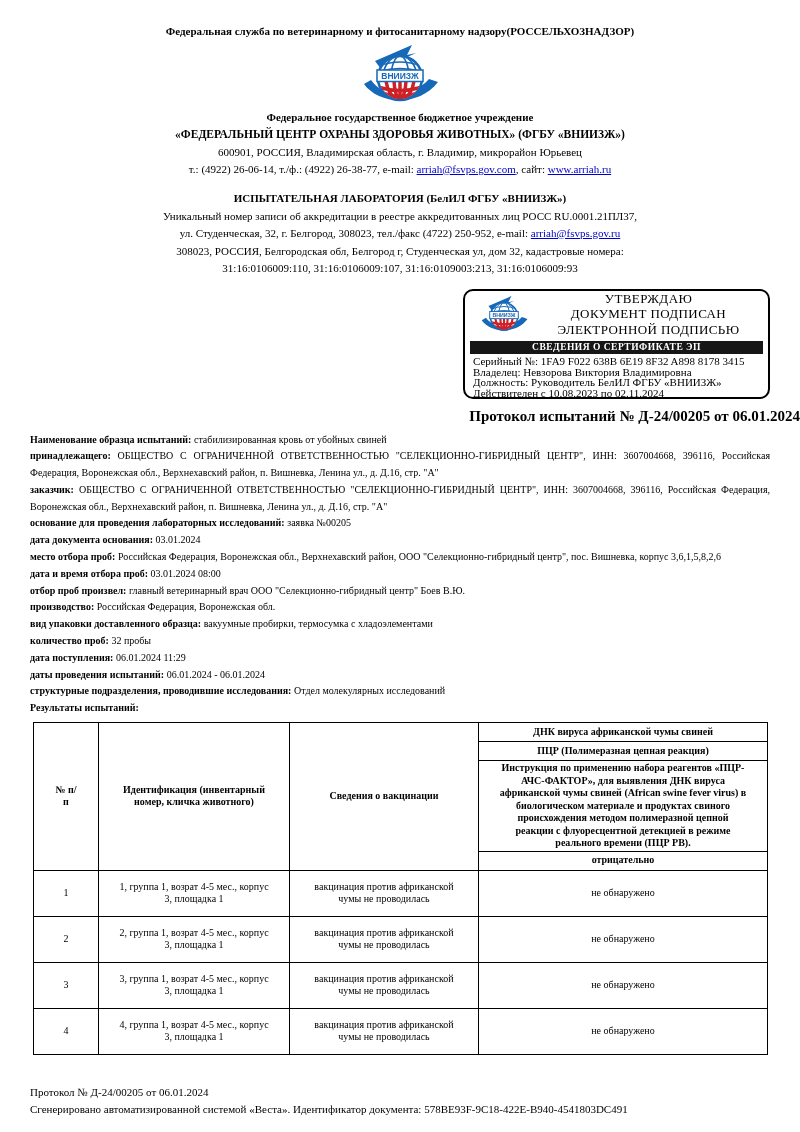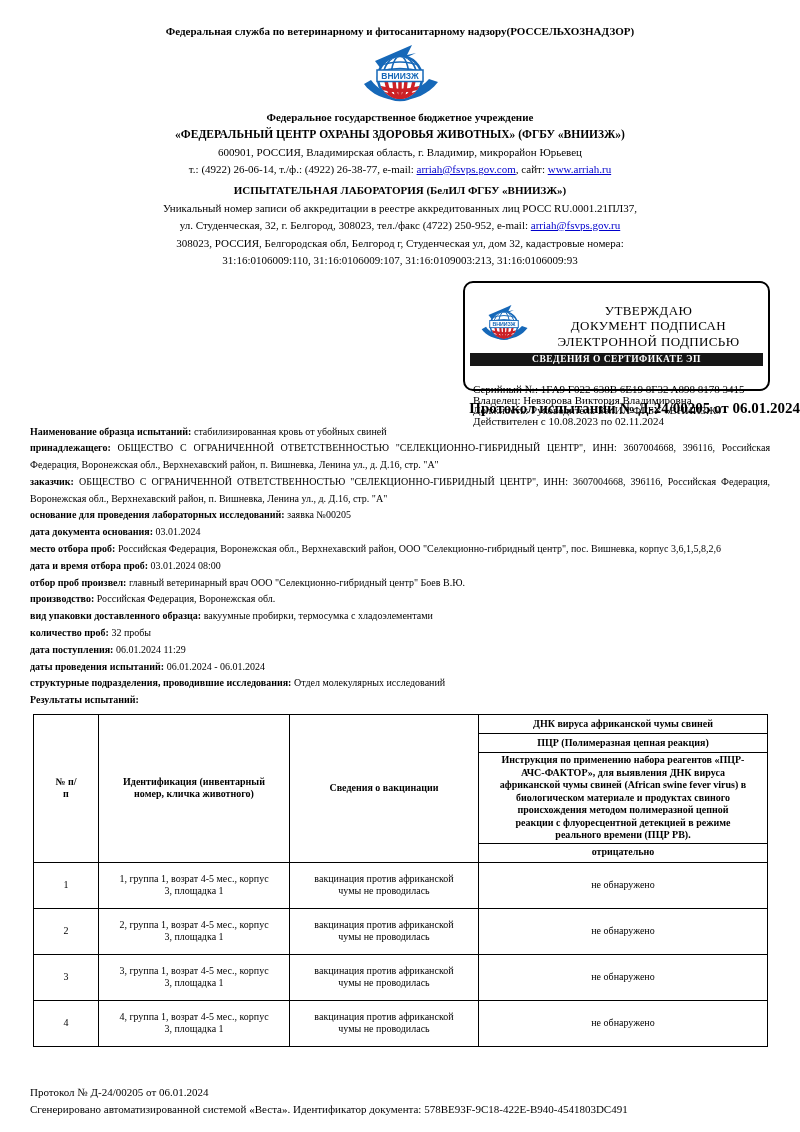--- a/index.html
+++ b/index.html
@@ -5,29 +5,29 @@
   html,body{margin:0;padding:0;background:#888;}
   .page{position:relative;width:800px;height:1132px;margin:0 auto;background:#fff;overflow:hidden;
         font-family:"Liberation Serif",serif;color:#000;}
   
   .hdr{padding-top:20px;text-align:center;}
   .hdr p,.lab p{margin:4.5px 0;font-size:11px;line-height:13px;}
   .b{font-weight:bold;}
   .hdr .orgname{font-size:11.5px;}
   a.lnk{color:#0000cc;text-decoration:underline;}
   .logo{display:block;margin:3px auto 0;}
-  .lab{margin-top:8px;text-align:center;}
+  .lab{margin-top:16px;text-align:center;}
   
   .stamp-wrap{position:relative;height:124px;}
   .stamp{position:absolute;right:30px;top:9px;width:303px;height:106px;border:2.5px solid #000;
          border-radius:10px;background:#fff;}
-  .stamp-top{display:flex;align-items:flex-start;padding:20px 6px 2px 8px;}
+  .stamp-top{display:flex;align-items:center;padding:0 6px 2px 8px;}
   .stamp-txt{flex:1;text-align:center;}
   .stamp-txt p{margin:0;font-size:13px;line-height:15.5px;letter-spacing:.4px;}
-  .cert-bar{margin:2px 5px 16px;background:#161616;color:#fff;font-size:9.5px;font-weight:bold;
+  .cert-bar{margin:2px 5px 0;background:#161616;color:#fff;font-size:9.5px;font-weight:bold;
             text-align:center;line-height:13px;letter-spacing:.5px;}
   .cert-lines{padding:2px 8px 0;}
   .cert-lines p{margin:0;font-size:11px;line-height:10.5px;text-align:left;}
   
   .title{margin:4px 0 7px;text-align:right;font-size:15px;font-weight:bold;}
   .body{margin:0 30px;}
   .body p{margin:0;font-size:10px;line-height:16.8px;text-align:justify;}
   
   table{border-collapse:collapse;table-layout:fixed;margin:5px 0 0 33px;width:735px;}
   td{border:1px solid #000;font-size:10px;line-height:12.5px;text-align:center;

